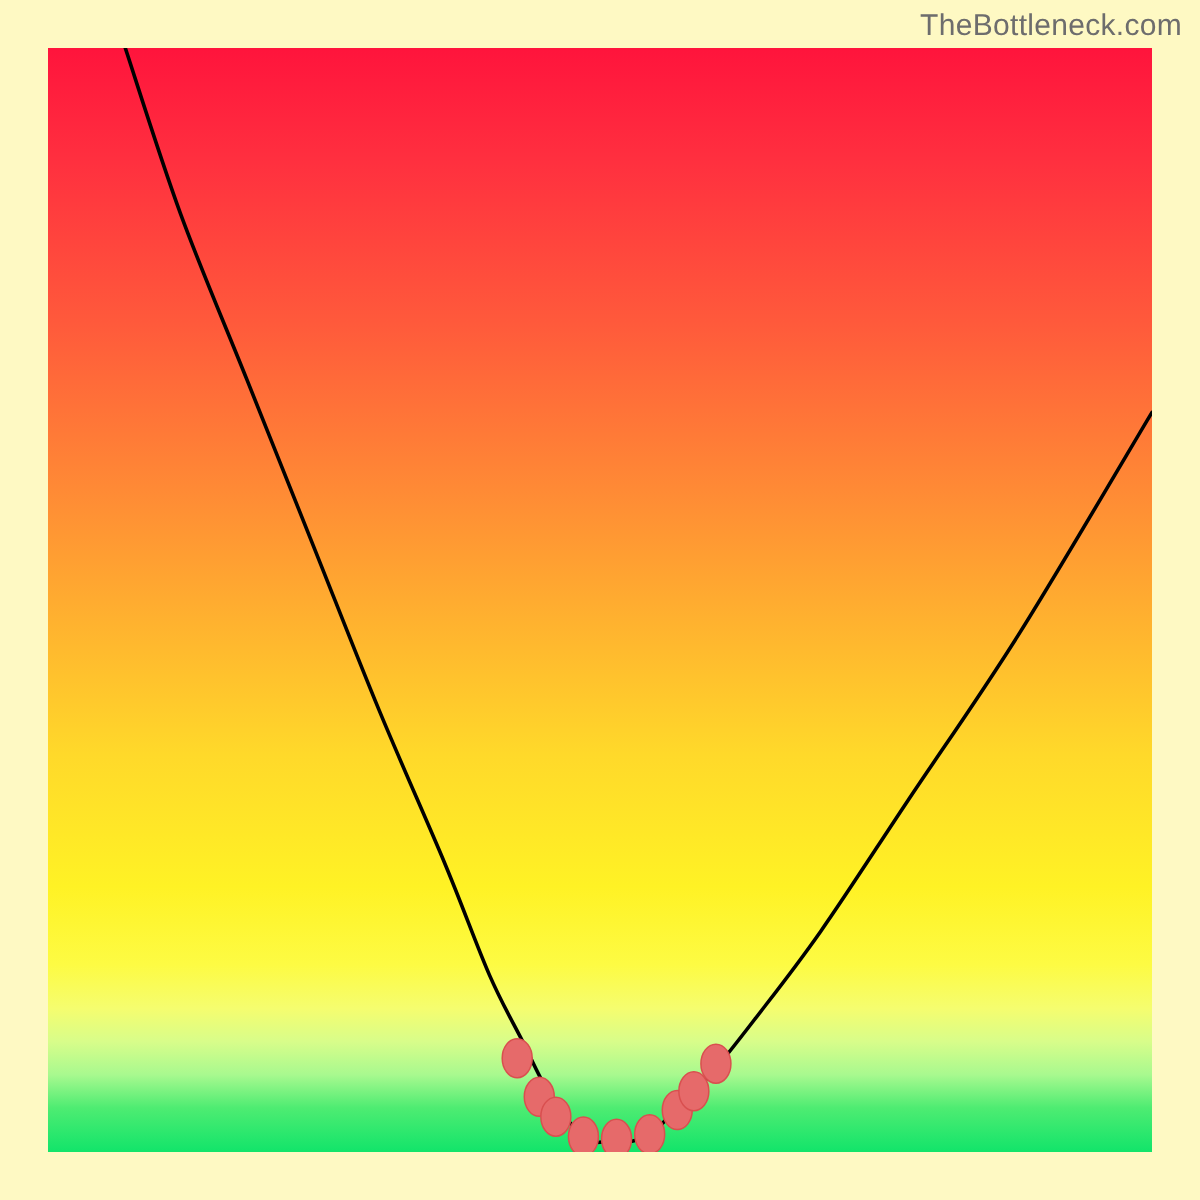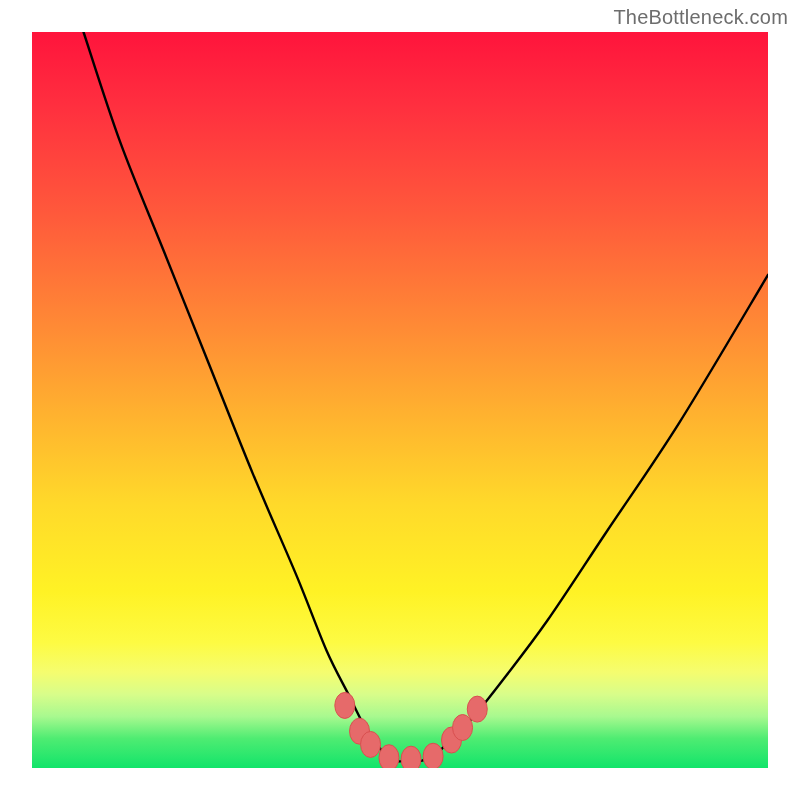--- a/index.html
+++ b/index.html
@@ -7,21 +7,21 @@
     padding: 0;
     width: 800px;
     height: 800px;
     background: #000;
     overflow: hidden;
     font-family: Arial, Helvetica, sans-serif;
   }
   .frame {
     position: absolute;
     inset: 0;
-    background: #ffffff;
+    background: #fef9c3;
   }
   .plot {
     position: absolute;
     left: 32px;
     top: 32px;
     width: 736px;
     height: 736px;
     overflow: hidden;
   }
   .gradient {

